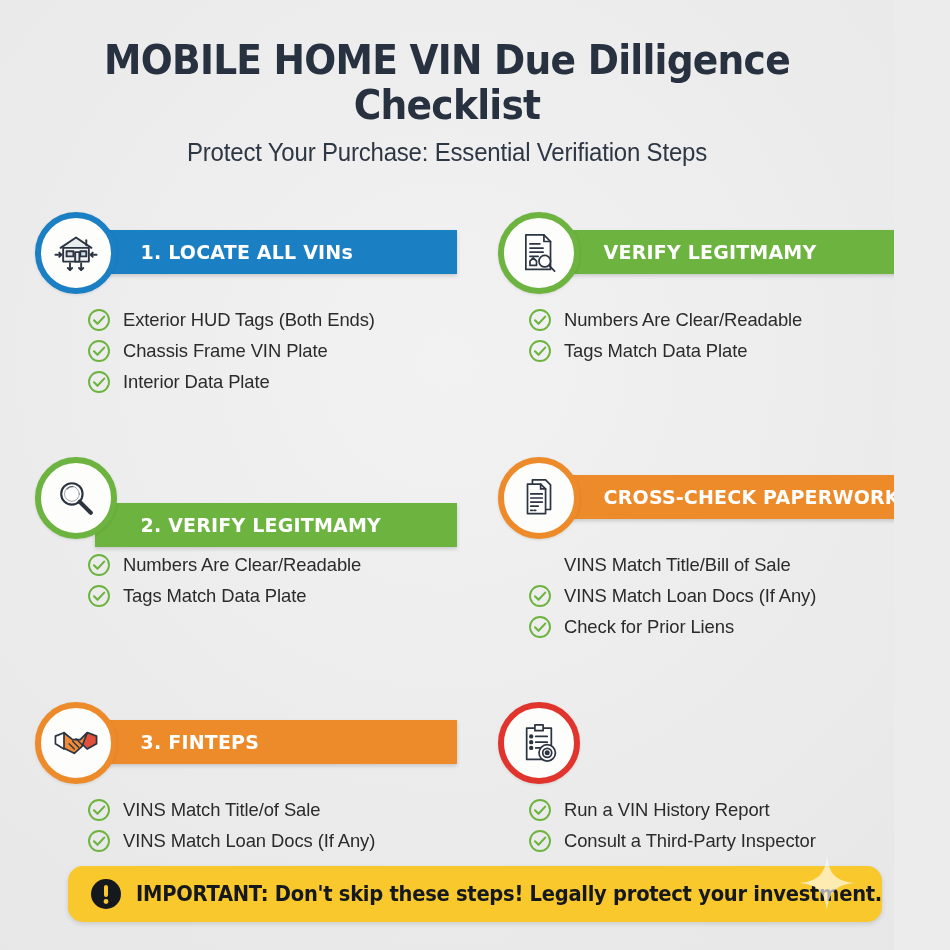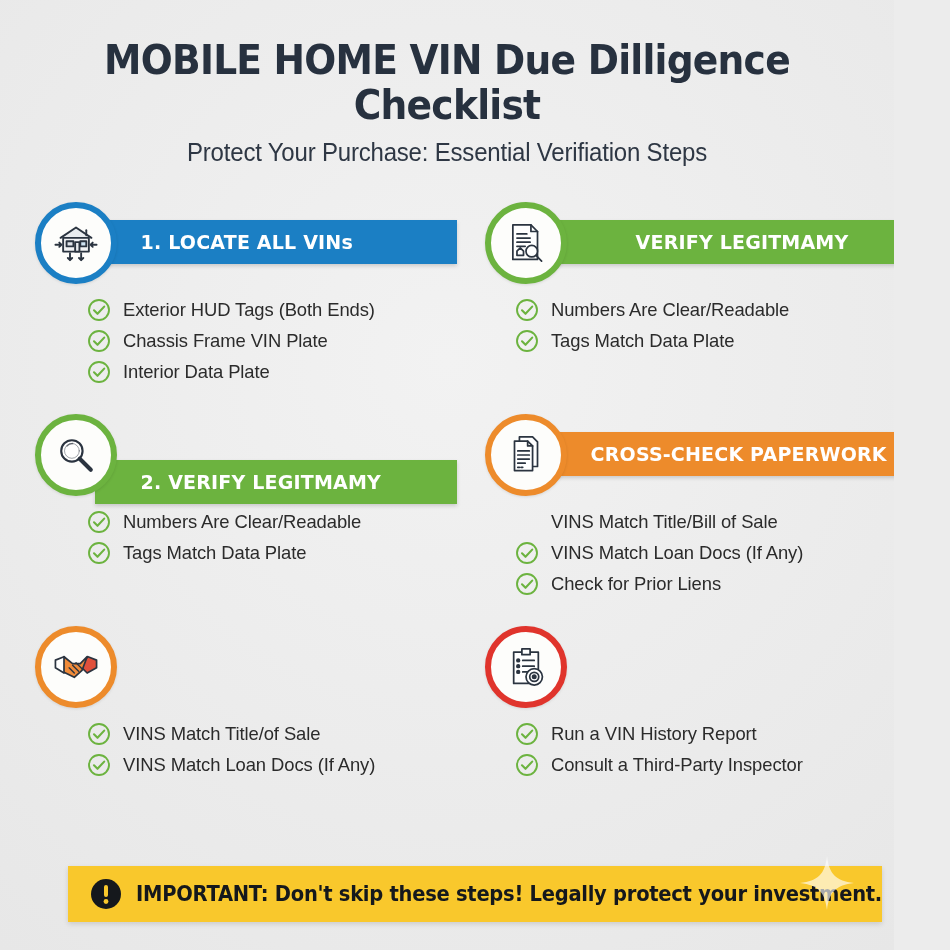--- a/index.html
+++ b/index.html
@@ -56,29 +56,30 @@
     font-size: 25px;
     color: #2e3744;
     margin: 10px 0 0 0;
     letter-spacing: -0.2px;
     transform: scaleX(0.96);
   }
 
   
   .grid {
     position: absolute;
-    top: 202px;
+    top: 212px;
     left: 0;
     width: 950px;
     display: grid;
     grid-template-columns: 430px 430px;
     column-gap: 20px;
     row-gap: 0px;
     padding: 0 35px;
     box-sizing: border-box;
+    gap: 33px;
   }
   .section {
     position: relative;
     height: 212px;
   }
 
   .sec-headrow {
     position: relative;
     height: 88px;
   }
@@ -158,20 +159,21 @@
   .banner {
     position: absolute;
     left: 68px;
     bottom: 28px;
     width: 814px;
     height: 56px;
     background: #f9c82c;
     display: flex;
     align-items: center;
     box-shadow: 0 2px 5px rgba(0,0,0,.13);
+    border-radius: 15px;
   }
   .banner-icon {
     width: 32px;
     height: 32px;
     margin-left: 22px;
     margin-right: 14px;
     flex: 0 0 32px;
   }
   .banner-icon svg { display:block; }
   .banner-text {
@@ -243,21 +245,21 @@
     <circle cx="12" cy="12" r="10" fill="none" stroke="#6cb33f" stroke-width="1.9"></circle>
     <path d="M7 12.3 L10.5 15.8 L17.2 8.6" fill="none" stroke="#6cb33f" stroke-width="2.1" stroke-linecap="round" stroke-linejoin="round"></path>
   </svg>
             </span>
             <span class="item-label">Interior Data Plate</span>
           </div>
         </div>
       </div>
       <div class="section">
         <div class="sec-headrow">
-          <div class="bar" style="background: rgb(108, 179, 63); justify-content: center;">
+          <div class="bar" style="background: rgb(108, 179, 63);">
             <span class="bar-label">VERIFY LEGITMAMY</span>
           </div>
           <div class="badge" style="border-color: rgb(108, 179, 63);">
             <svg viewBox="0 0 56 56" width="46" height="46">
         <g fill="none" stroke="#2b3440" stroke-width="2.1" stroke-linecap="round" stroke-linejoin="round">
           <path d="M12 6 h22 l8 8 v34 H12 Z" fill="#fff"></path>
           <path d="M34 6 v8 h8"></path>
           <path d="M17 17 h12 M17 22 h16 M17 27 h16 M17 32 h10"></path>
           <path d="M17 38 l4 -4 l4 4 v5 h-8 Z" fill="#fff"></path>
           <circle cx="35" cy="38" r="7" fill="#fff"></circle>
@@ -366,20 +368,23 @@
     <circle cx="12" cy="12" r="10" fill="none" stroke="#6cb33f" stroke-width="1.9"></circle>
     <path d="M7 12.3 L10.5 15.8 L17.2 8.6" fill="none" stroke="#6cb33f" stroke-width="2.1" stroke-linecap="round" stroke-linejoin="round"></path>
   </svg>
             </span>
             <span class="item-label">Check for Prior Liens</span>
           </div>
         </div>
       </div>
       <div class="section">
         <div class="sec-headrow">
+          <div class="bar" style="background: rgb(237, 139, 43);">
+            <span class="bar-label">3. FINTEPS</span>
+          </div>
           <div class="badge" style="border-color: rgb(237, 139, 43);">
             <svg viewBox="0 0 56 56" width="48" height="48">
         <g stroke="#2b3440" stroke-width="2" stroke-linecap="round" stroke-linejoin="round">
           <path d="M4 20 l10 -4 l9 10 l-9 9 l-10 -6 Z" fill="#ffffff"></path>
           <path d="M52 20 l-10 -4 l-10 10 l9 9 l11 -6 Z" fill="#e0503c"></path>
           <path d="M14 16 l10 8 h9 l8 -8 l-6 16 l-9 8 l-12 -6 Z" fill="#f08b3a"></path>
           <path d="M20 29 l6 6 M24 26 l7 7 M28 23 l7 7" stroke-width="1.6" fill="none"></path>
         </g>
             </svg>
           </div>

